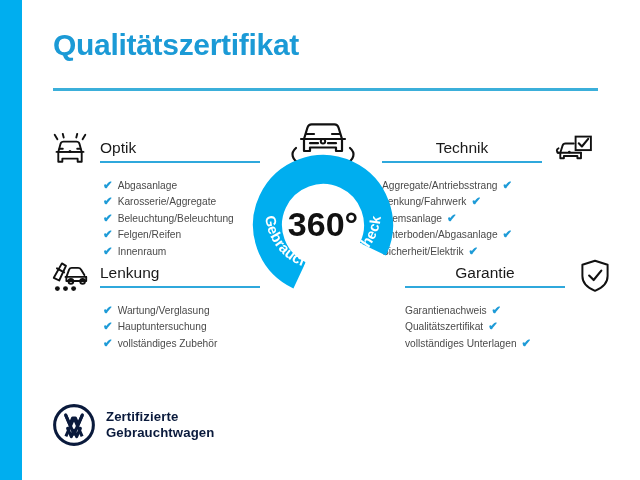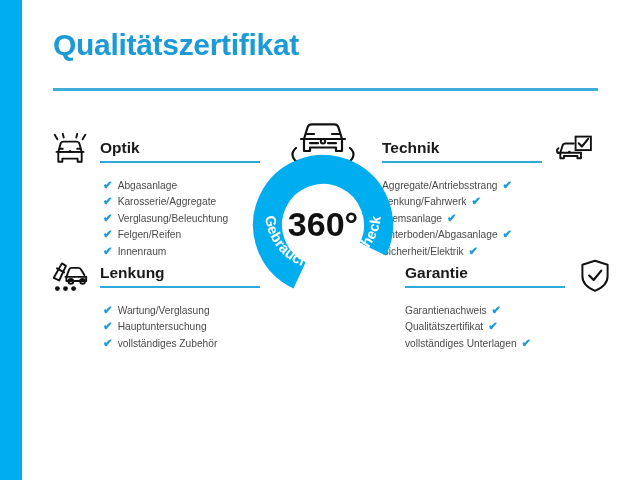--- a/index.html
+++ b/index.html
@@ -74,26 +74,26 @@
     display: block;
   }
   .sec-icon svg { display: block; }
 
   .head-wrap {
     flex: 1 1 auto;
     padding-top: 6px;
   }
   .sec-title {
     font-size: 15.5px;
-    font-weight: bold;
+    font-weight: normal;
     color: #1a1a1a;
     line-height: 1.1;
     padding-bottom: 5px;
   }
-  .right .sec-title { text-align: left; }
+  .right .sec-title { text-align: center; }
   .sec-underline {
     height: 2px;
     background: #2FA8DC;
     width: 100%;
   }
 
   .sec-list {
     list-style: none;
     margin: 9px 0 0 0;
     padding: 0;
@@ -190,21 +190,21 @@
       <li>
           <span class="tick">✔</span>
           <span>Abgasanlage</span>
         </li>
       <li>
           <span class="tick">✔</span>
           <span>Karosserie/Aggregate</span>
         </li>
       <li>
           <span class="tick">✔</span>
-          <span>Verglasung/Beleuchtung</span>
+          <span>Beleuchtung/Beleuchtung</span>
         </li>
       <li>
           <span class="tick">✔</span>
           <span>Felgen/Reifen</span>
         </li>
       <li>
           <span class="tick">✔</span>
           <span>Innenraum</span>
         </li>
     </ul>
@@ -352,14 +352,29 @@
       </g>
 
       <text x="75" y="128" text-anchor="middle" font-family="Liberation Sans, sans-serif" font-size="34" font-weight="bold" fill="#111111">360°</text>
 
       <text font-family="Liberation Sans, sans-serif" font-size="14.6" font-weight="bold" fill="#ffffff" letter-spacing="0.3">
         <textPath href="#arcpath" startOffset="50%" text-anchor="middle">Gebrauchtwagen-Check</textPath>
       </text>
     </svg>
   </div>
 
+  <div class="vw-block">
+    <span class="vw-mark">
+      <svg viewBox="0 0 44 44" width="42" height="42">
+        <circle cx="22" cy="22" r="20.3" fill="none" stroke="#0A1A3C" stroke-width="3.2"></circle>
+        <path d="M13.2 11.3 L17.6 21.6 L20.6 14.6 L23.4 14.6 L26.4 21.6 L30.8 11.3
+                 M15.3 25.5 L19.2 34.1 L22 27.5 L24.8 34.1 L28.7 25.5" fill="none" stroke="#0A1A3C" stroke-width="3.2" stroke-linejoin="round" stroke-linecap="round"></path>
+        <path d="M13.2 11.3 L22 31.6 L30.8 11.3" fill="none" stroke="#0A1A3C" stroke-width="3.2" stroke-linejoin="round"></path>
+        <path d="M22 14.6 L13.5 33.8 M22 14.6 L30.5 33.8" fill="none" stroke="#0A1A3C" stroke-width="3.2" stroke-linejoin="round"></path>
+      </svg>
+    </span>
+    <div class="vw-text">
+      <div>Zertifizierte</div>
+      <div>Gebrauchtwagen</div>
+    </div>
+  </div>
 
 </div>
 
 </body></html>

